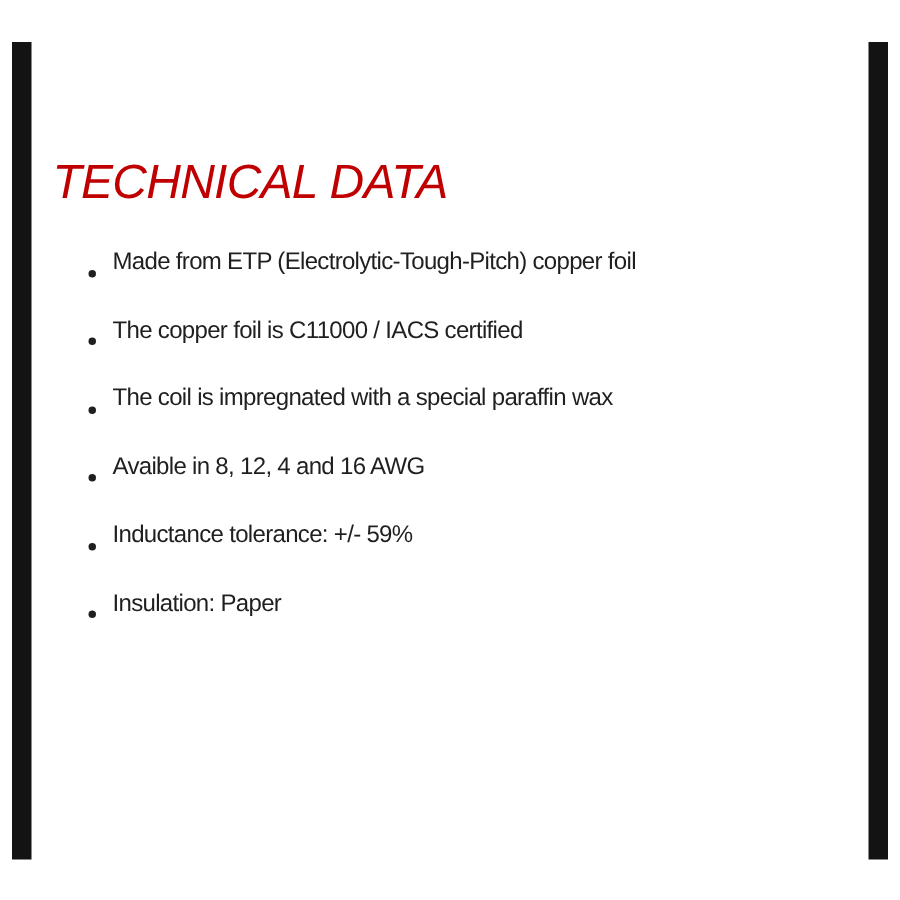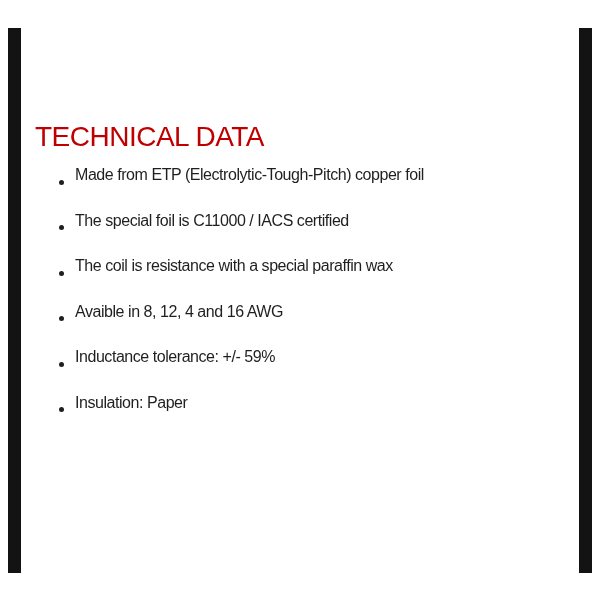--- a/index.html
+++ b/index.html
@@ -15,27 +15,28 @@
     top: 28px;
     width: 13px;
     height: 545px;
     background: var(--bar-black, #131313);
   }
   .edge-bar.left  { left: 8px; }
   .edge-bar.right { left: 579px; }
   .page-title {
     position: absolute;
     left: 35px;
-    top: 120px;
-    font-size: 28px;
+    top: 104px;
+    font-size: 32px;
     line-height: 34px;
     letter-spacing: -0.5px;
     font-weight: 400;
     color: var(--accent-red, #c00000);
     white-space: nowrap;
+    font-style: italic;
   }
   .bullet-list {
     position: absolute;
     left: 59px;
     top: 166px;
     width: 480px;
     list-style: none;
   }
   .bullet-list li {
     display: flex;
@@ -64,25 +65,25 @@
 
 <h1 class="page-title">TECHNICAL DATA</h1>
 
 <ul class="bullet-list">
   <li>
     <span class="bullet-dot"></span>
     <span>Made from ETP (Electrolytic-Tough-Pitch) copper foil</span>
   </li>
   <li>
     <span class="bullet-dot"></span>
-    <span>The special foil is C11000 / IACS certified</span>
+    <span>The copper foil is C11000 / IACS certified</span>
   </li>
   <li>
     <span class="bullet-dot"></span>
-    <span>The coil is resistance with a special paraffin wax</span>
+    <span>The coil is impregnated with a special paraffin wax</span>
   </li>
   <li>
     <span class="bullet-dot"></span>
     <span>Avaible in 8, 12, 4 and 16 AWG</span>
   </li>
   <li>
     <span class="bullet-dot"></span>
     <span>Inductance tolerance: +/- 59%</span>
   </li>
   <li>

